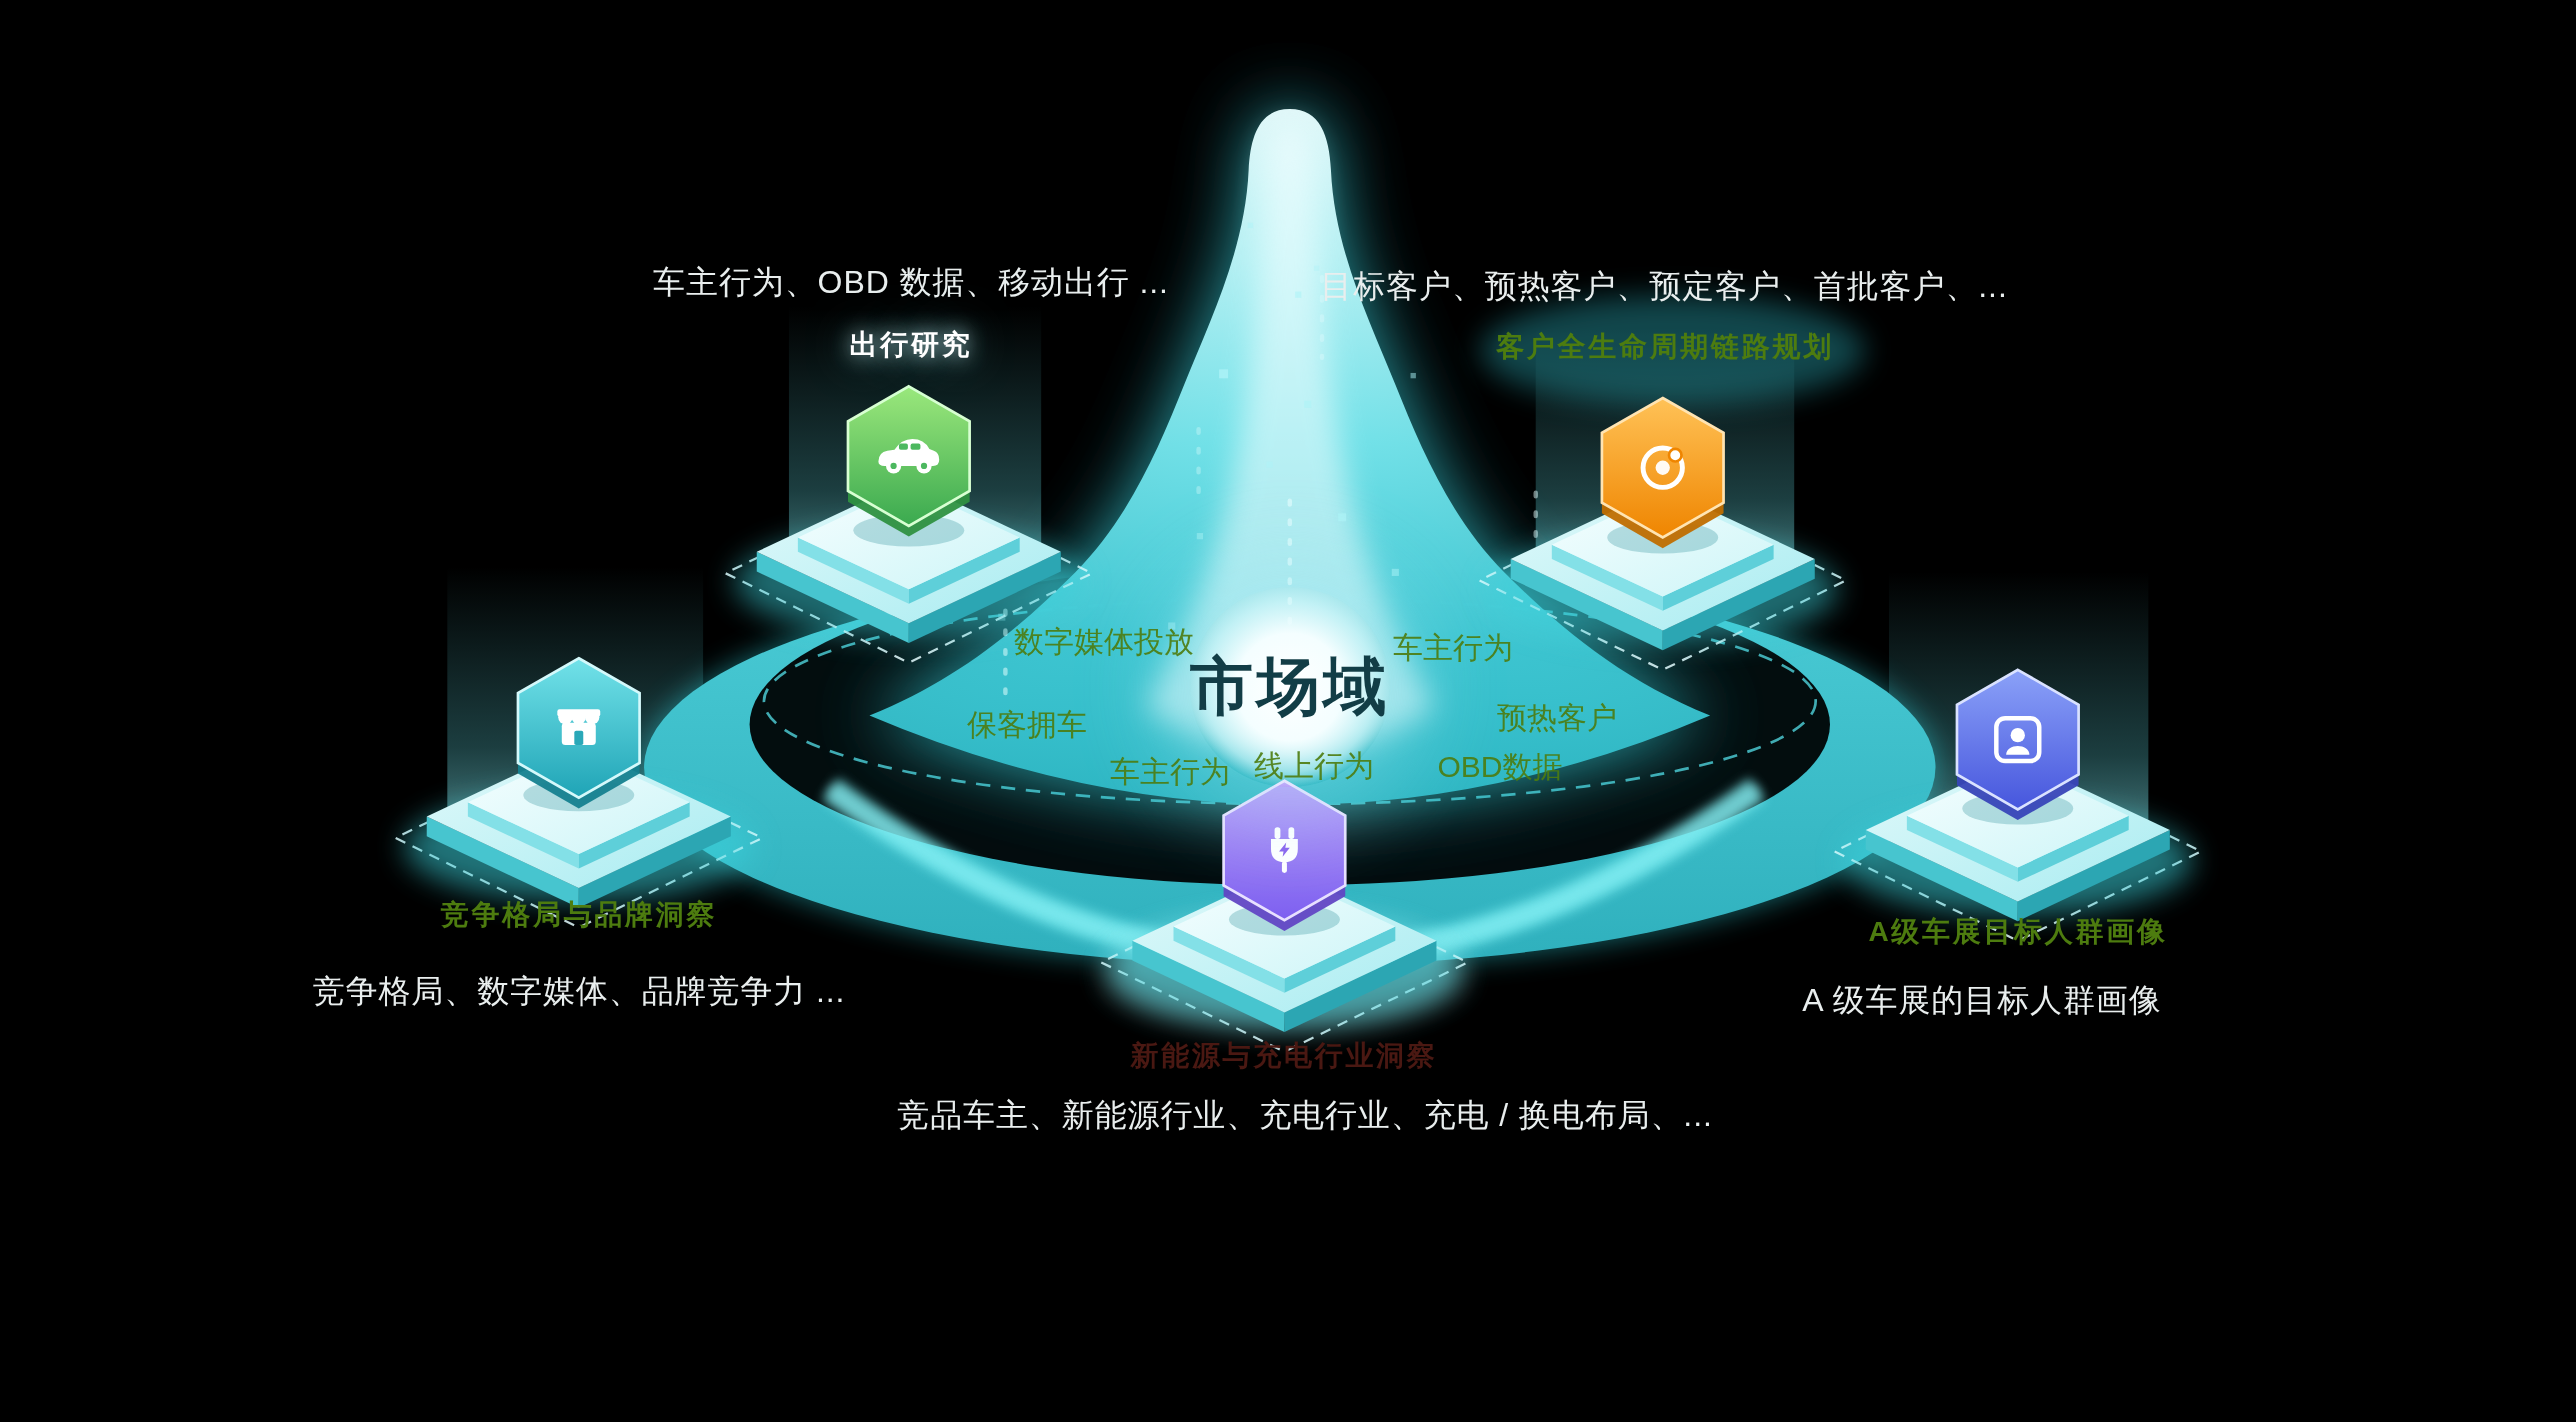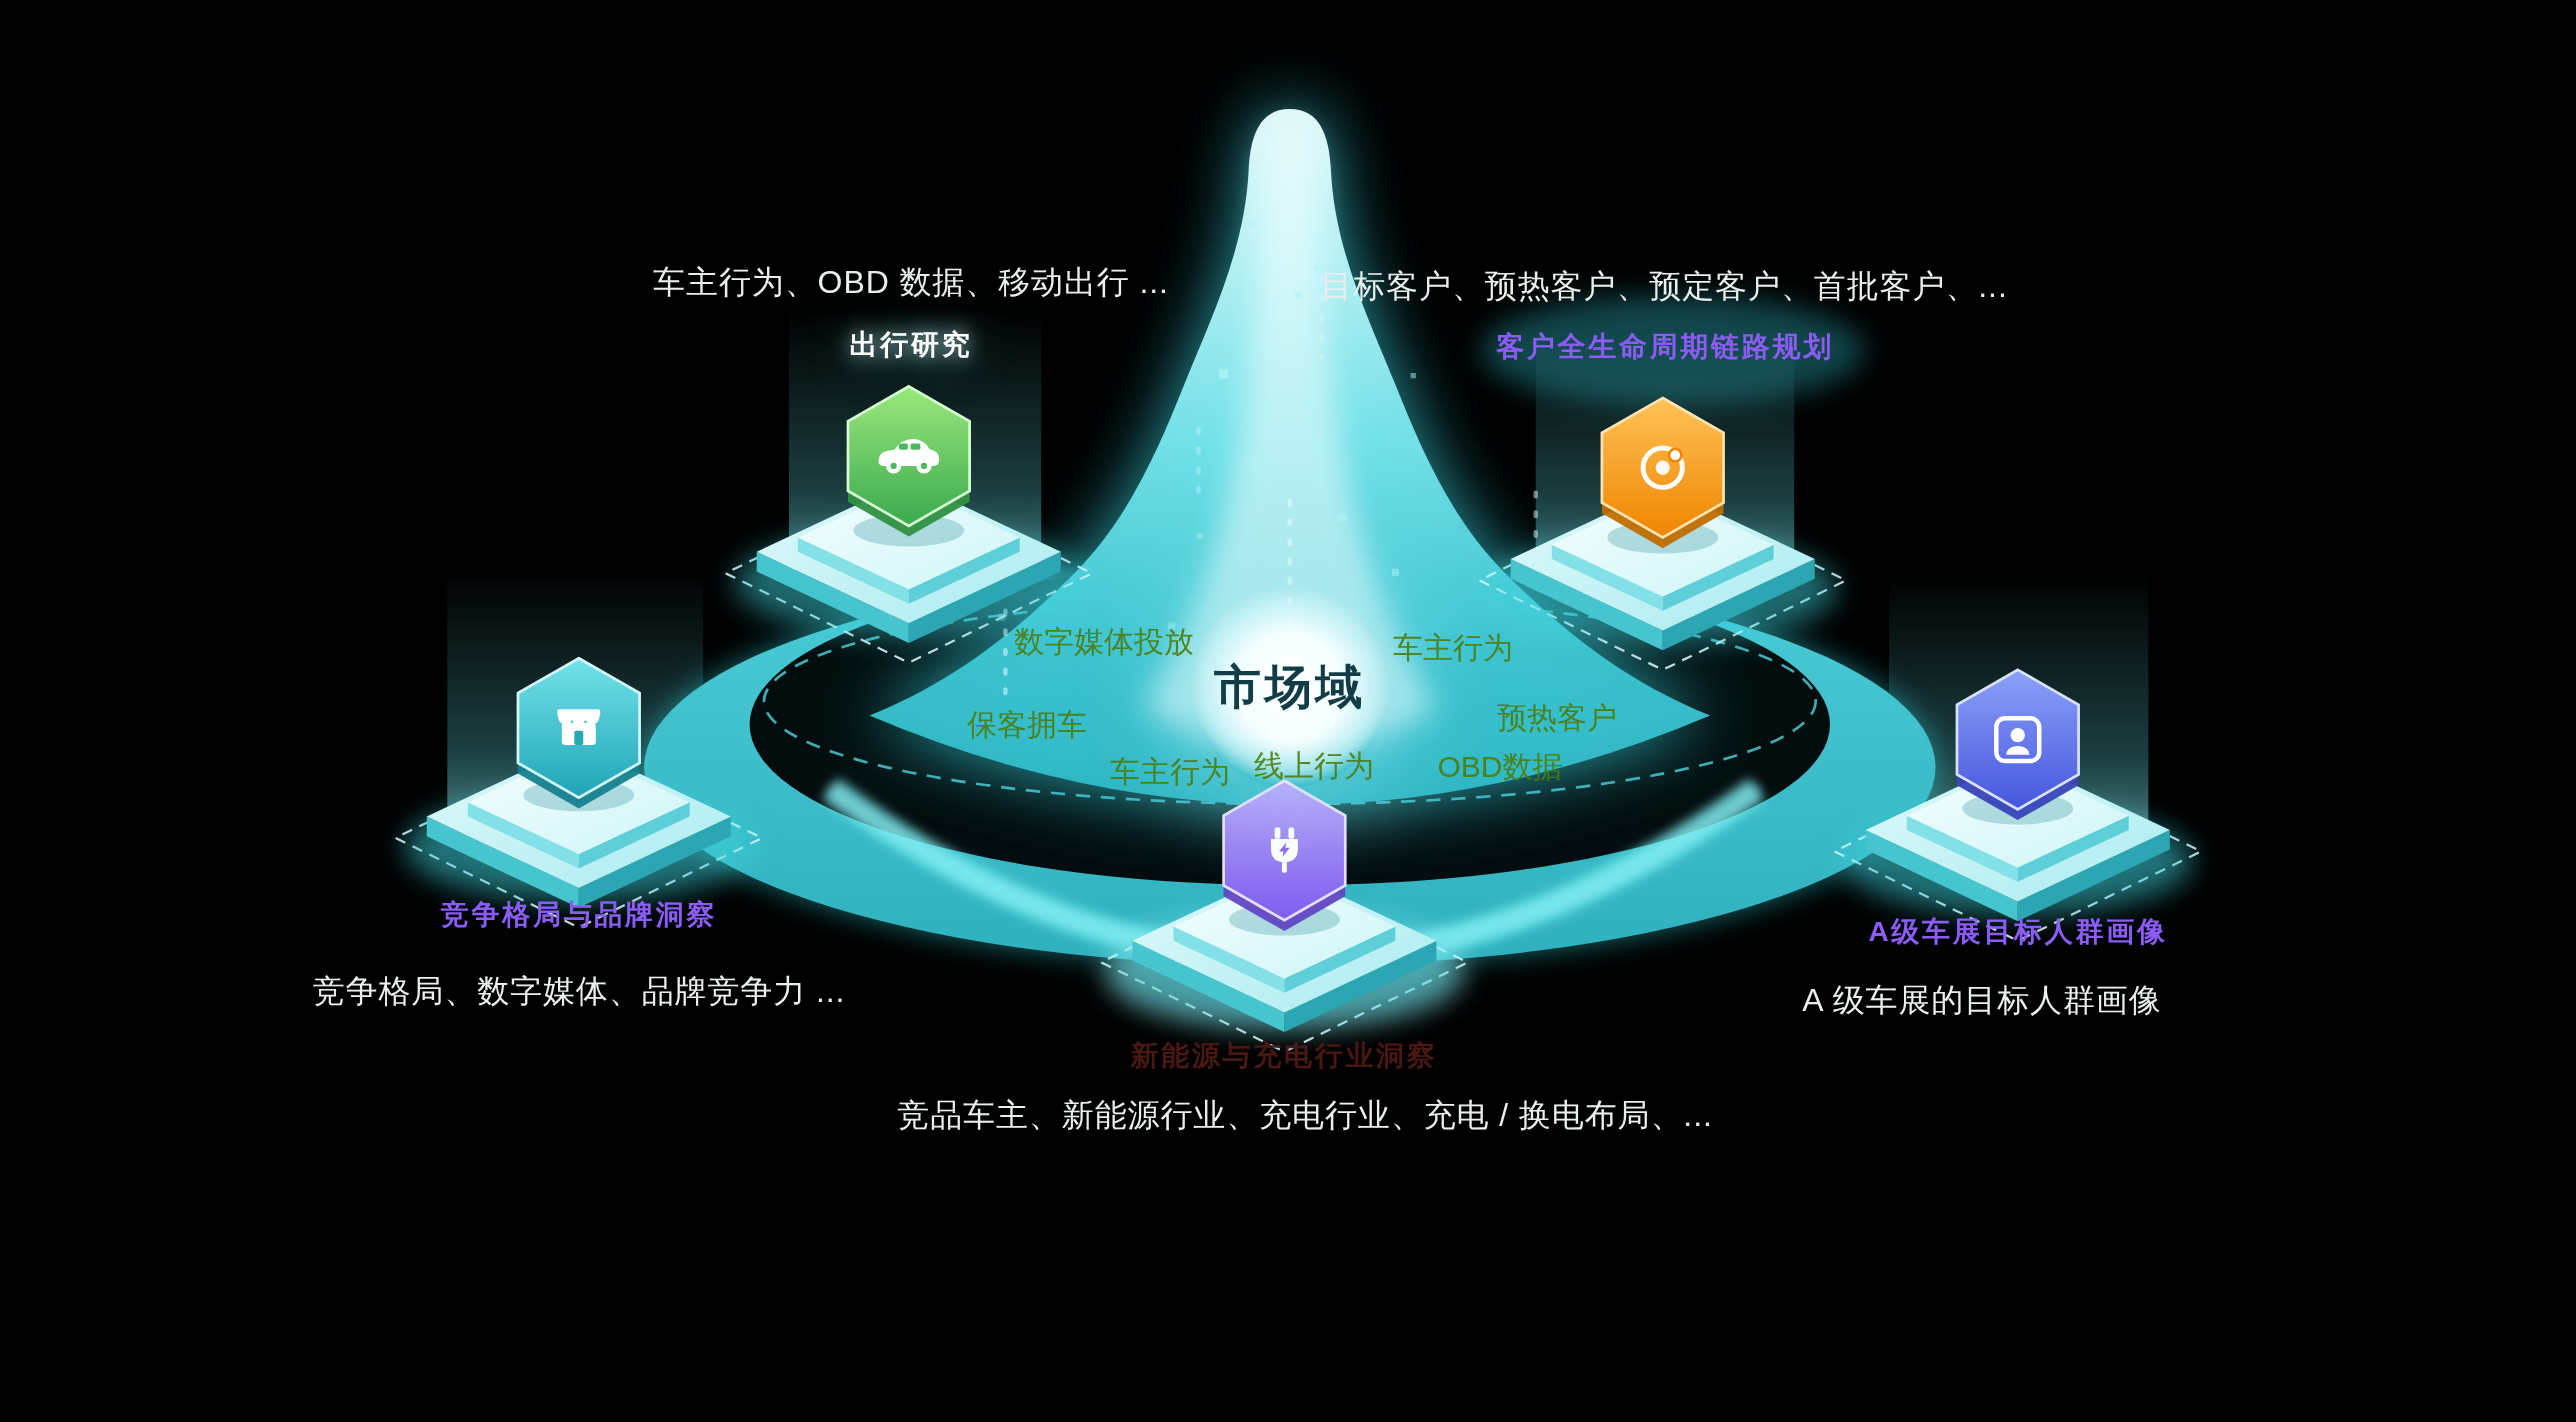--- a/index.html
+++ b/index.html
@@ -9,30 +9,30 @@
     overflow:hidden;
     position:relative;
     font-family:"Liberation Sans", sans-serif;
   }
   #scene{position:absolute;left:0;top:0;width:2576px;height:1422px;}
   #bg-svg{position:absolute;left:0;top:0;}
   .txt{position:absolute;transform:translateX(-50%);white-space:nowrap;text-align:center;}
   .sub{font-size:32px;color:#e9eeee;letter-spacing:0.9px;}
   .title{font-size:28px;font-weight:bold;letter-spacing:2.7px;}
   .bright{color:#ffffff;text-shadow:0 0 19.7px rgba(200,248,252,.9),0 0 45px rgba(120,230,238,.6);}
-  .dark-teal{color:#8b5cf6;}
+  .dark-teal{color:#4d7c0f;}
   .dark-red{color:#4a1812;}
   .float-label{position:absolute;transform:translate(-50%,-50%);font-size:30px;color:#4d7c0f;opacity:.9;white-space:nowrap;}
   #center-badge{
     position:absolute;left:1190px;top:587px;width:200px;height:200px;border-radius:50%;
     background:radial-gradient(circle, #ffffff 0%, #f4feff 38%, rgba(214,249,252,.6) 60%, rgba(150,235,242,0) 72%);
     box-shadow:0 0 81px 36px rgba(170,240,247,.30);
     display:flex;align-items:center;justify-content:center;
   }
-  #center-badge span{font-size:47px;font-weight:bold;color:#123d46;letter-spacing:3.6px;}
+  #center-badge span{font-size:63px;font-weight:bold;color:#123d46;letter-spacing:3.6px;}
   .dash-diamond{fill:none;stroke:rgba(232,253,255,.85);stroke-width:2.5;stroke-dasharray:12 9;}
 </style>
 </head>
 <body>
 
 <div id="scene">
 
 <svg id="bg-svg" width="2576" height="1422" viewBox="0 0 2880 1590">
   <defs>
     <linearGradient id="discGrad" x1="0" y1="0" x2="0" y2="1">

